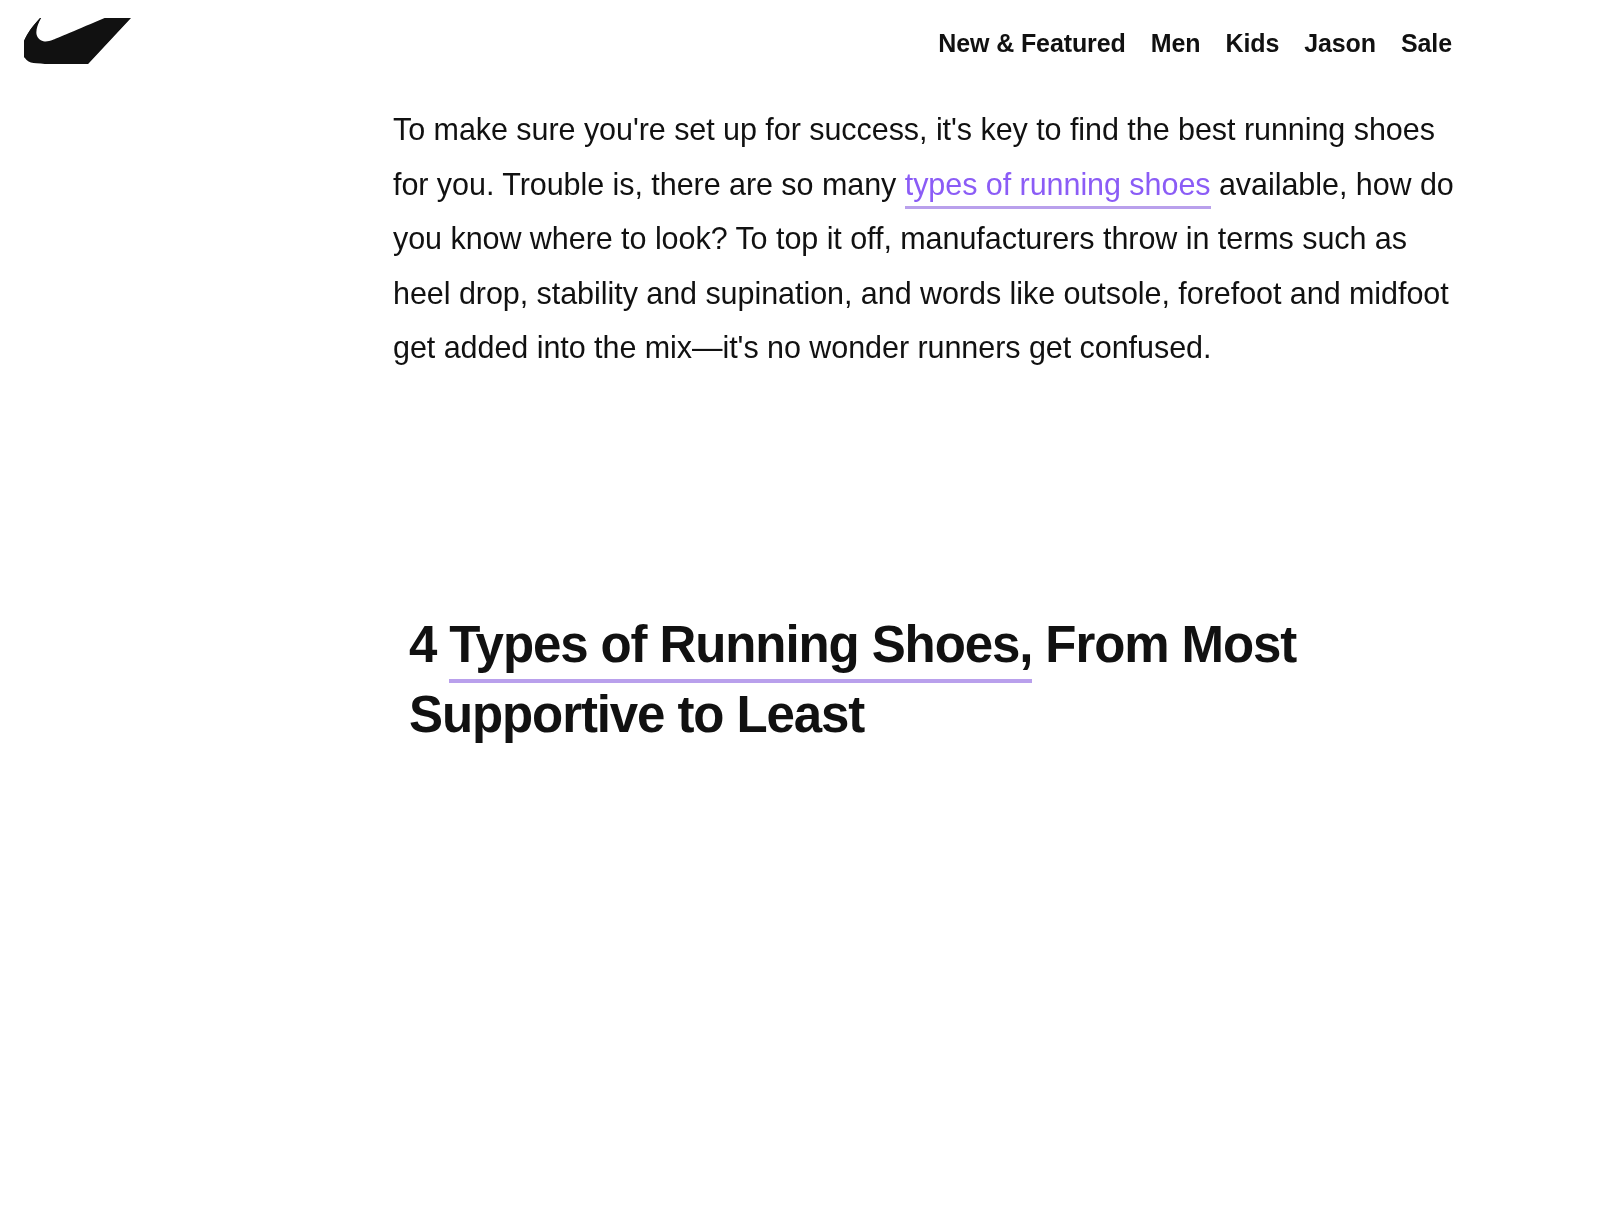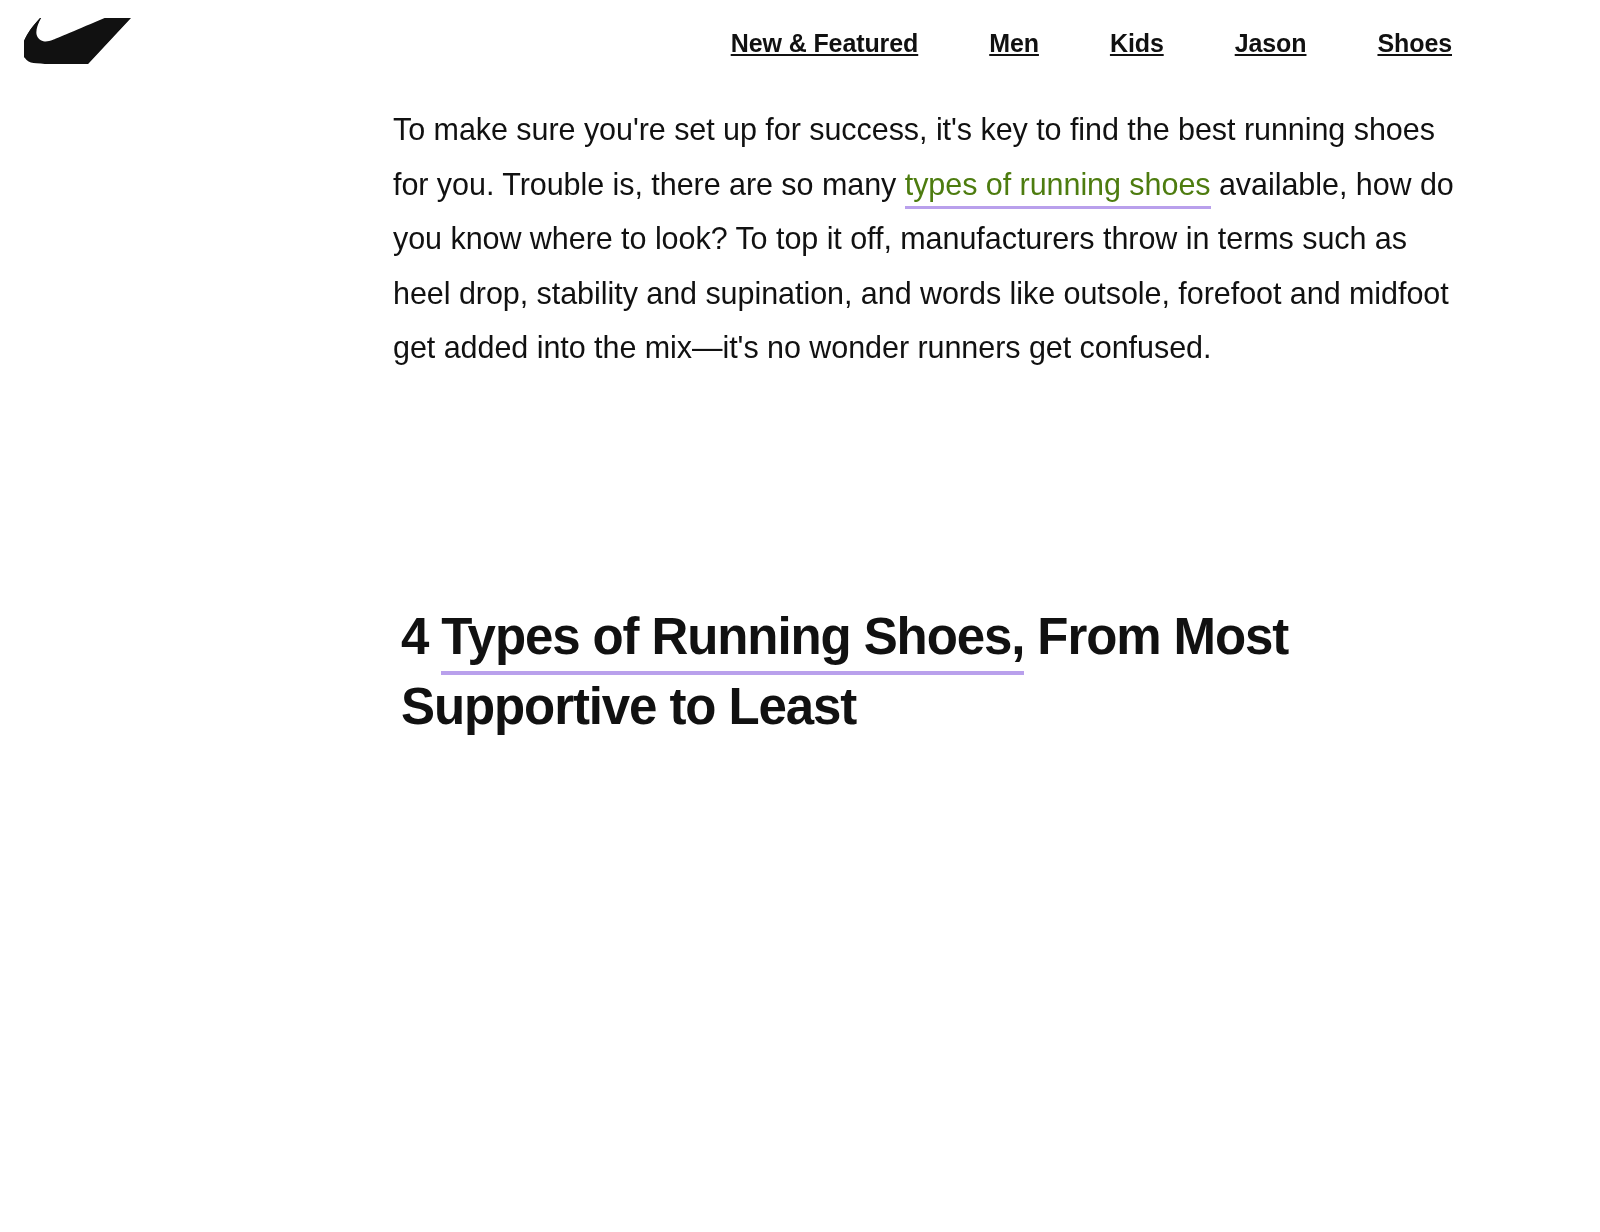--- a/index.html
+++ b/index.html
@@ -30,23 +30,22 @@
     height: 46px;
     display: block;
   }
   .logo svg { display: block; width: 100%; height: 100%; }
 
   .main-nav {
     position: absolute;
     right: 148px;
     top: 31px;
     display: flex;
-    gap: 71px;
+    gap: 25px;
     white-space: nowrap;
-    text-decoration: underline;
   }
   .nav-link {
     font-size: 25px;
     font-weight: 700;
     color: #111111;
     text-decoration: none;
     letter-spacing: -0.1px;
     line-height: 1;
     cursor: pointer;
     font-family: "Liberation Sans", "DejaVu Sans", sans-serif;
@@ -65,33 +64,33 @@
     line-height: 54.5px;
     color: #111111;
     margin: 0;
     font-weight: 400;
     letter-spacing: -0.05px;
   }
 
   .para-gap { height: 83px; }
 
   .link-underline {
-    color: #4d7c0f;
+    color: #8b5cf6;
     text-decoration: none;
     border-bottom: 3.5px solid #b9a0ec;
     padding-bottom: 5px;
     cursor: pointer;
   }
 
   .section-heading {
     font-size: 51px;
     line-height: 70px;
     font-weight: 700;
     letter-spacing: -1.1px;
-    margin: 8px;
+    margin: 16px;
     color: #111111;
     font-family: "Liberation Sans", "DejaVu Sans", sans-serif;
   }
   .heading-link {
     color: #111111;
     text-decoration: none;
     border-bottom: 4px solid #b9a0ec;
     padding-bottom: 6px;
     cursor: pointer;
   }
@@ -109,21 +108,21 @@
       <path d="M12.4 45.3C8.4 45.1 5.1 44 2.6 41.9 2.1 41.5 1 40.3 0.6 39.8c-1.1-1.4-1.8-2.8-2.2-4.3-1.3-4.7 0.1-10.9 4-17.6 3.3-5.8 7.6-11.2 15.5-19.8 -1.2 1.9-1 1.6-1.8 3C12.4 8.2 10.4 14.5 11.6 19c0.5 1.8 1.5 3.3 2.9 4.4 1.3 1 3 1.7 4.9 1.9 2.2 0.2 5-0.3 8.2-1.5C31.3 22.4 100.2 -6.8 121.9 -16l-80 85.8C31.4 46 25.4 45.9 12.4 45.3z" transform="translate(0,0)" fill="#111111"></path>
       <path d="M13.6 44.6c-4.1-0.2-7.5-1.3-10-3.4 -0.5-0.4-1.7-1.6-2.1-2.1C0.3 37.6-0.4 36.2-0.9 34.7 -2.2 29.9-0.8 23.6 3.2 16.8c3.4-5.9 7.8-11.4 15.9-20.2 -1.2 2-1 1.7-1.8 3.1 -3.8 6.3-5.8 12.8-4.6 17.3 0.5 1.9 1.6 3.4 3 4.5 1.4 1.1 3.1 1.7 5 1.9 2.3 0.2 5.1-0.3 8.4-1.6 1.8-0.7 72-30.5 94.2-39.9l-82 87.5C30.7 45.3 26.9 45.2 13.6 44.6z" fill="#111111"></path>
     </svg>
   </a>
 
   <nav class="main-nav">
     <a class="nav-link" href="#">New &amp; Featured</a>
     <a class="nav-link" href="#">Men</a>
     <a class="nav-link" href="#">Kids</a>
     <a class="nav-link" href="#">Jason</a>
-    <a class="nav-link" href="#">Shoes</a>
+    <a class="nav-link" href="#">Sale</a>
   </nav>
 </header>
 
 <main class="article">
 
   <p class="body-copy"><span>To make sure you're set up for success, it's key to find the best running shoes for you. Trouble is, there are so many </span><a class="link-underline" href="#">types of running shoes</a><span> available, how do you know where to look? To top it off, manufacturers throw in terms such as heel drop, stability and supination, and words like outsole, forefoot and midfoot get added into the mix—it's no wonder runners get confused.</span></p>
 
   <div class="para-gap"></div>
 
 

